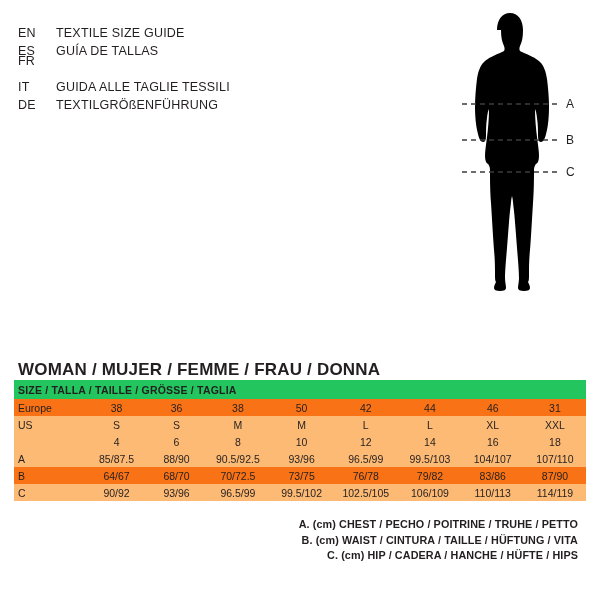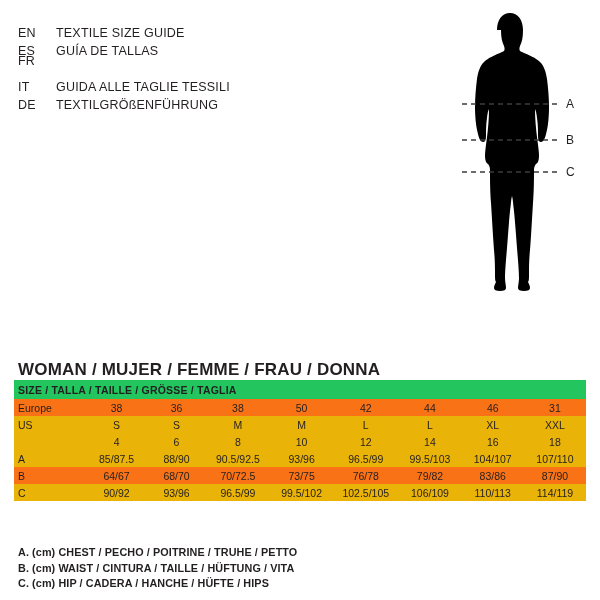--- a/index.html
+++ b/index.html
@@ -95,37 +95,38 @@
     vertical-align: middle;
   }
   tr.head-row td {
     background: #22c55e;
     font-weight: bold;
     font-size: 10.5px;
     letter-spacing: 0.2px;
     height: 19px;
   }
   tr.band td { background: #f97316; }
-  tr.white td { background: #eab308; }
+  tr.white td { background: #fdba74; }
   td.rowlabel {
     width: 78px;
     text-align: left;
     padding-left: 6px;
   }
   td.cell {
     text-align: center;
     width: 62px;
   }
 
   
   .notes {
     position: absolute;
     left: 18px;
-    top: 545px;
+    top: 517px;
     width: 560px;
+    text-align: right;
   }
   .note-line {
     font-size: 10.8px;
     font-weight: bold;
     line-height: 15.5px;
     letter-spacing: 0.1px;
     color: #231f20;
   }
 </style>
 </head>

